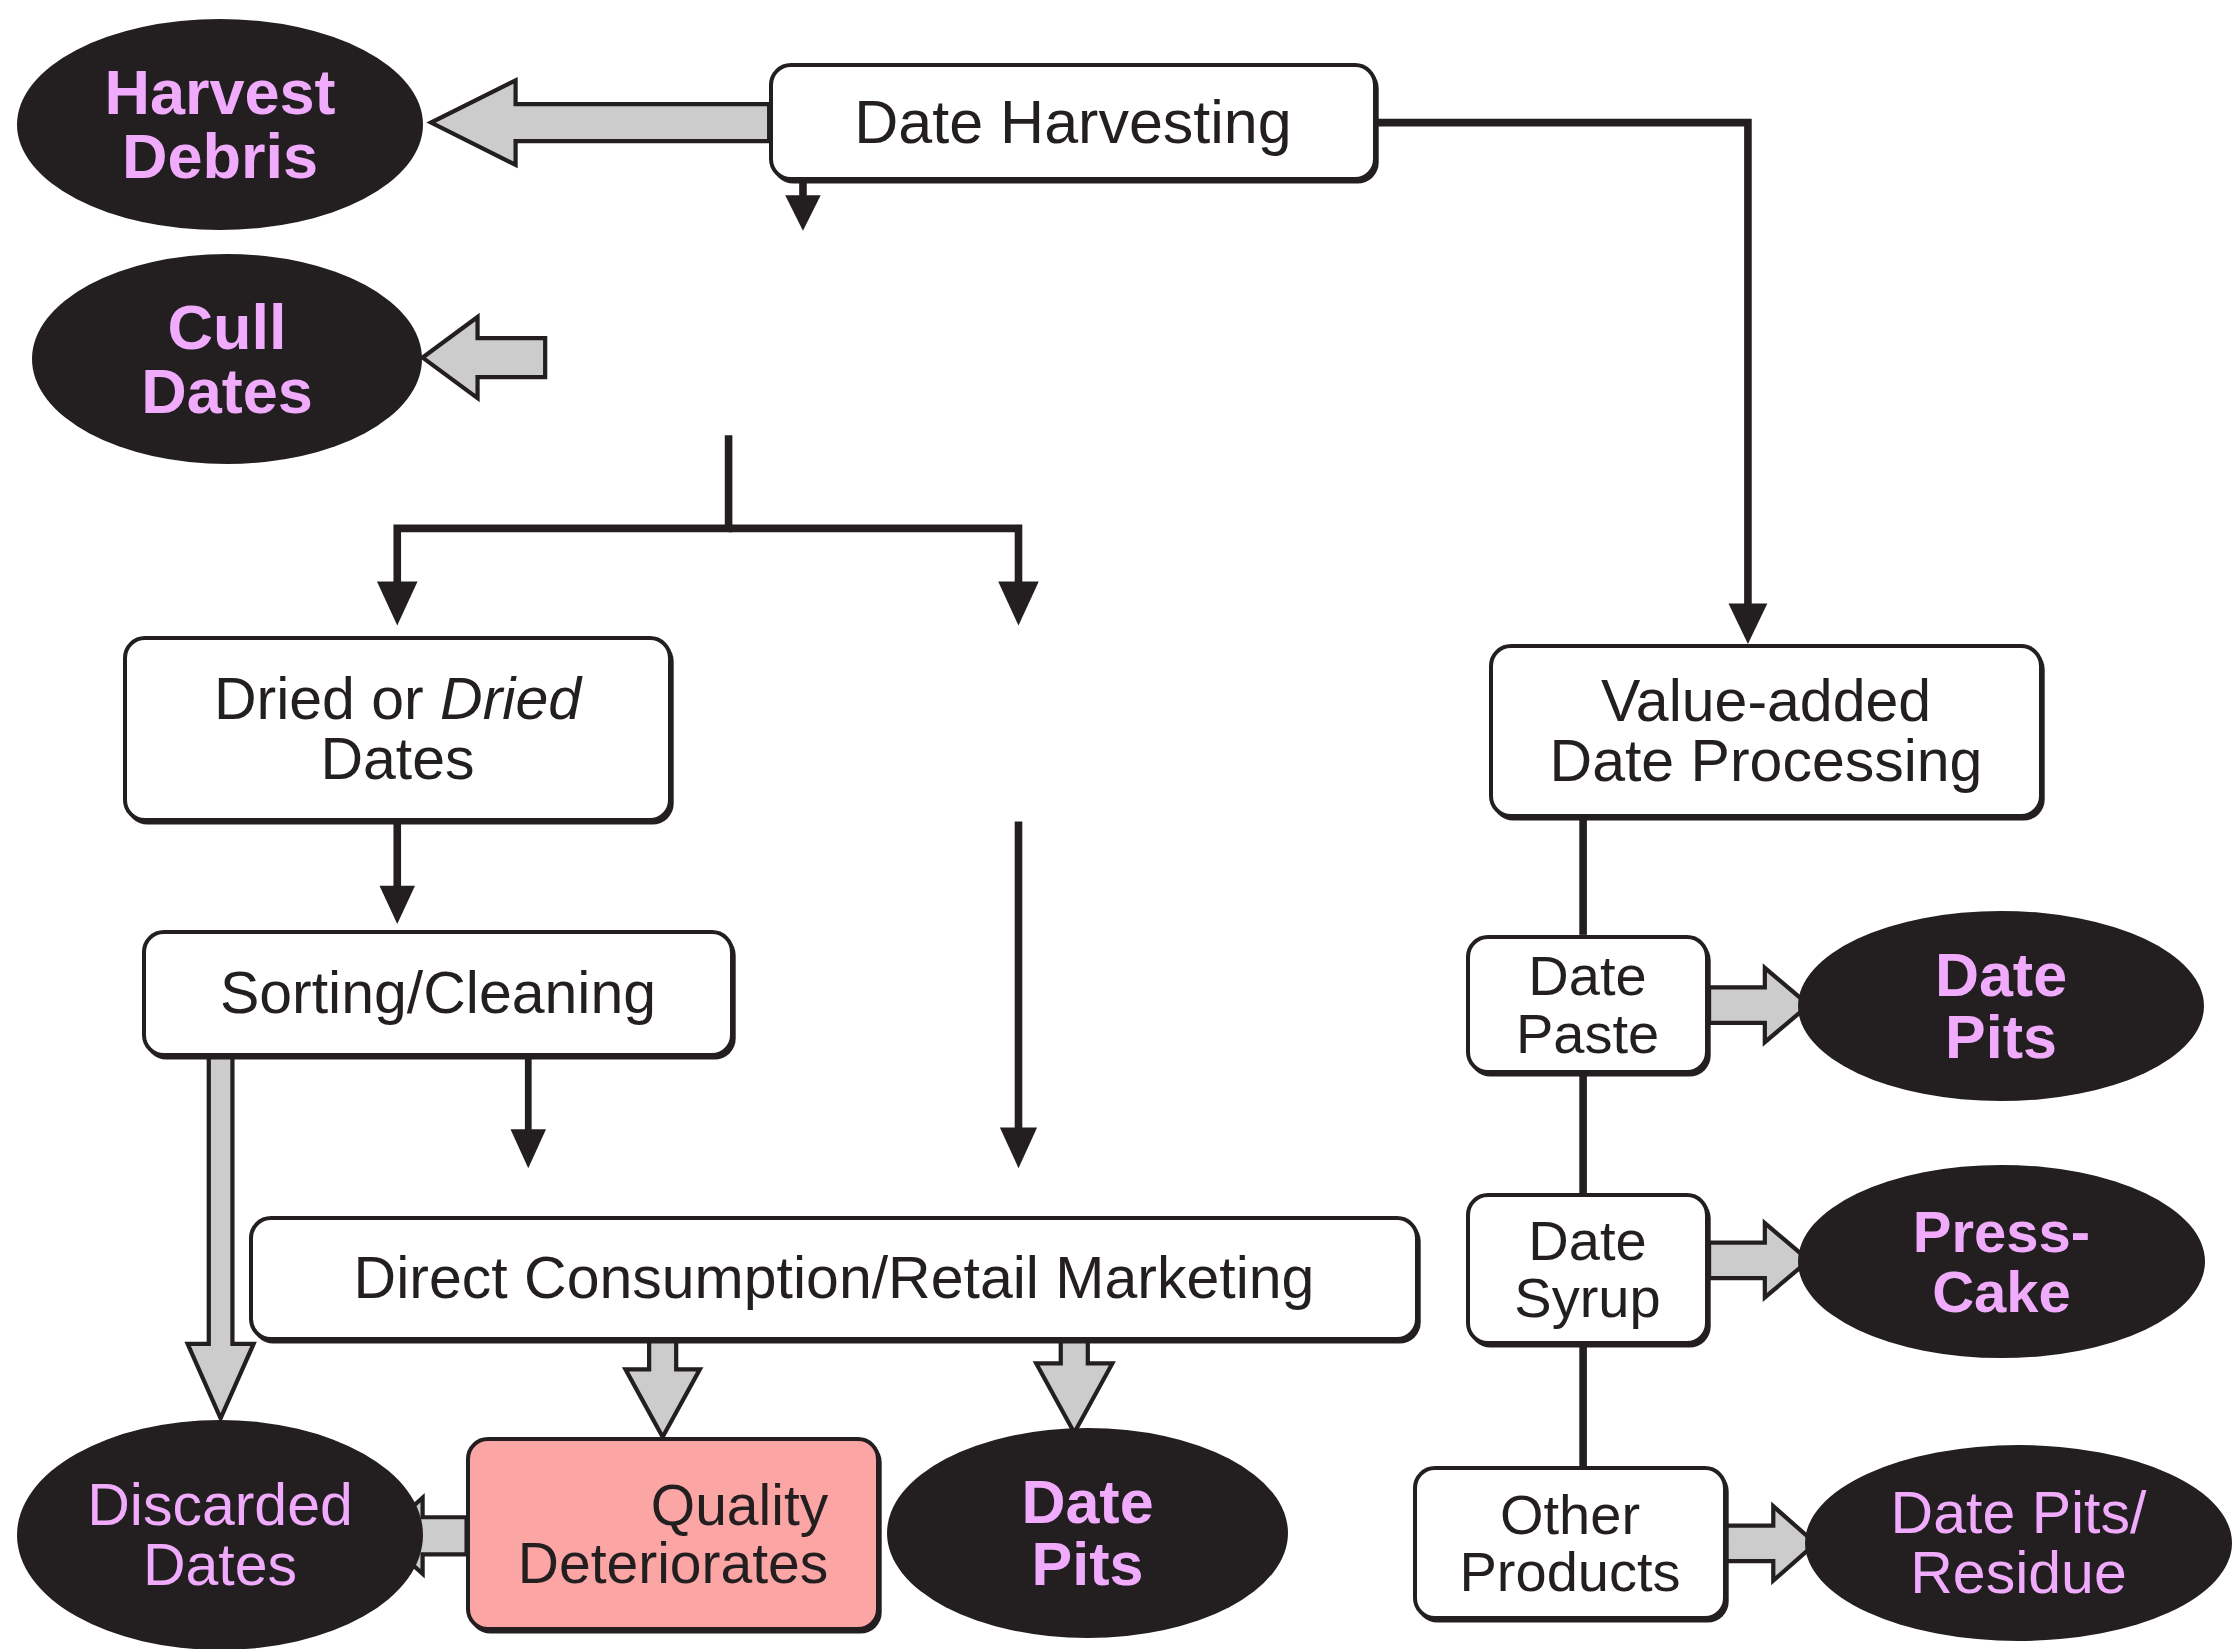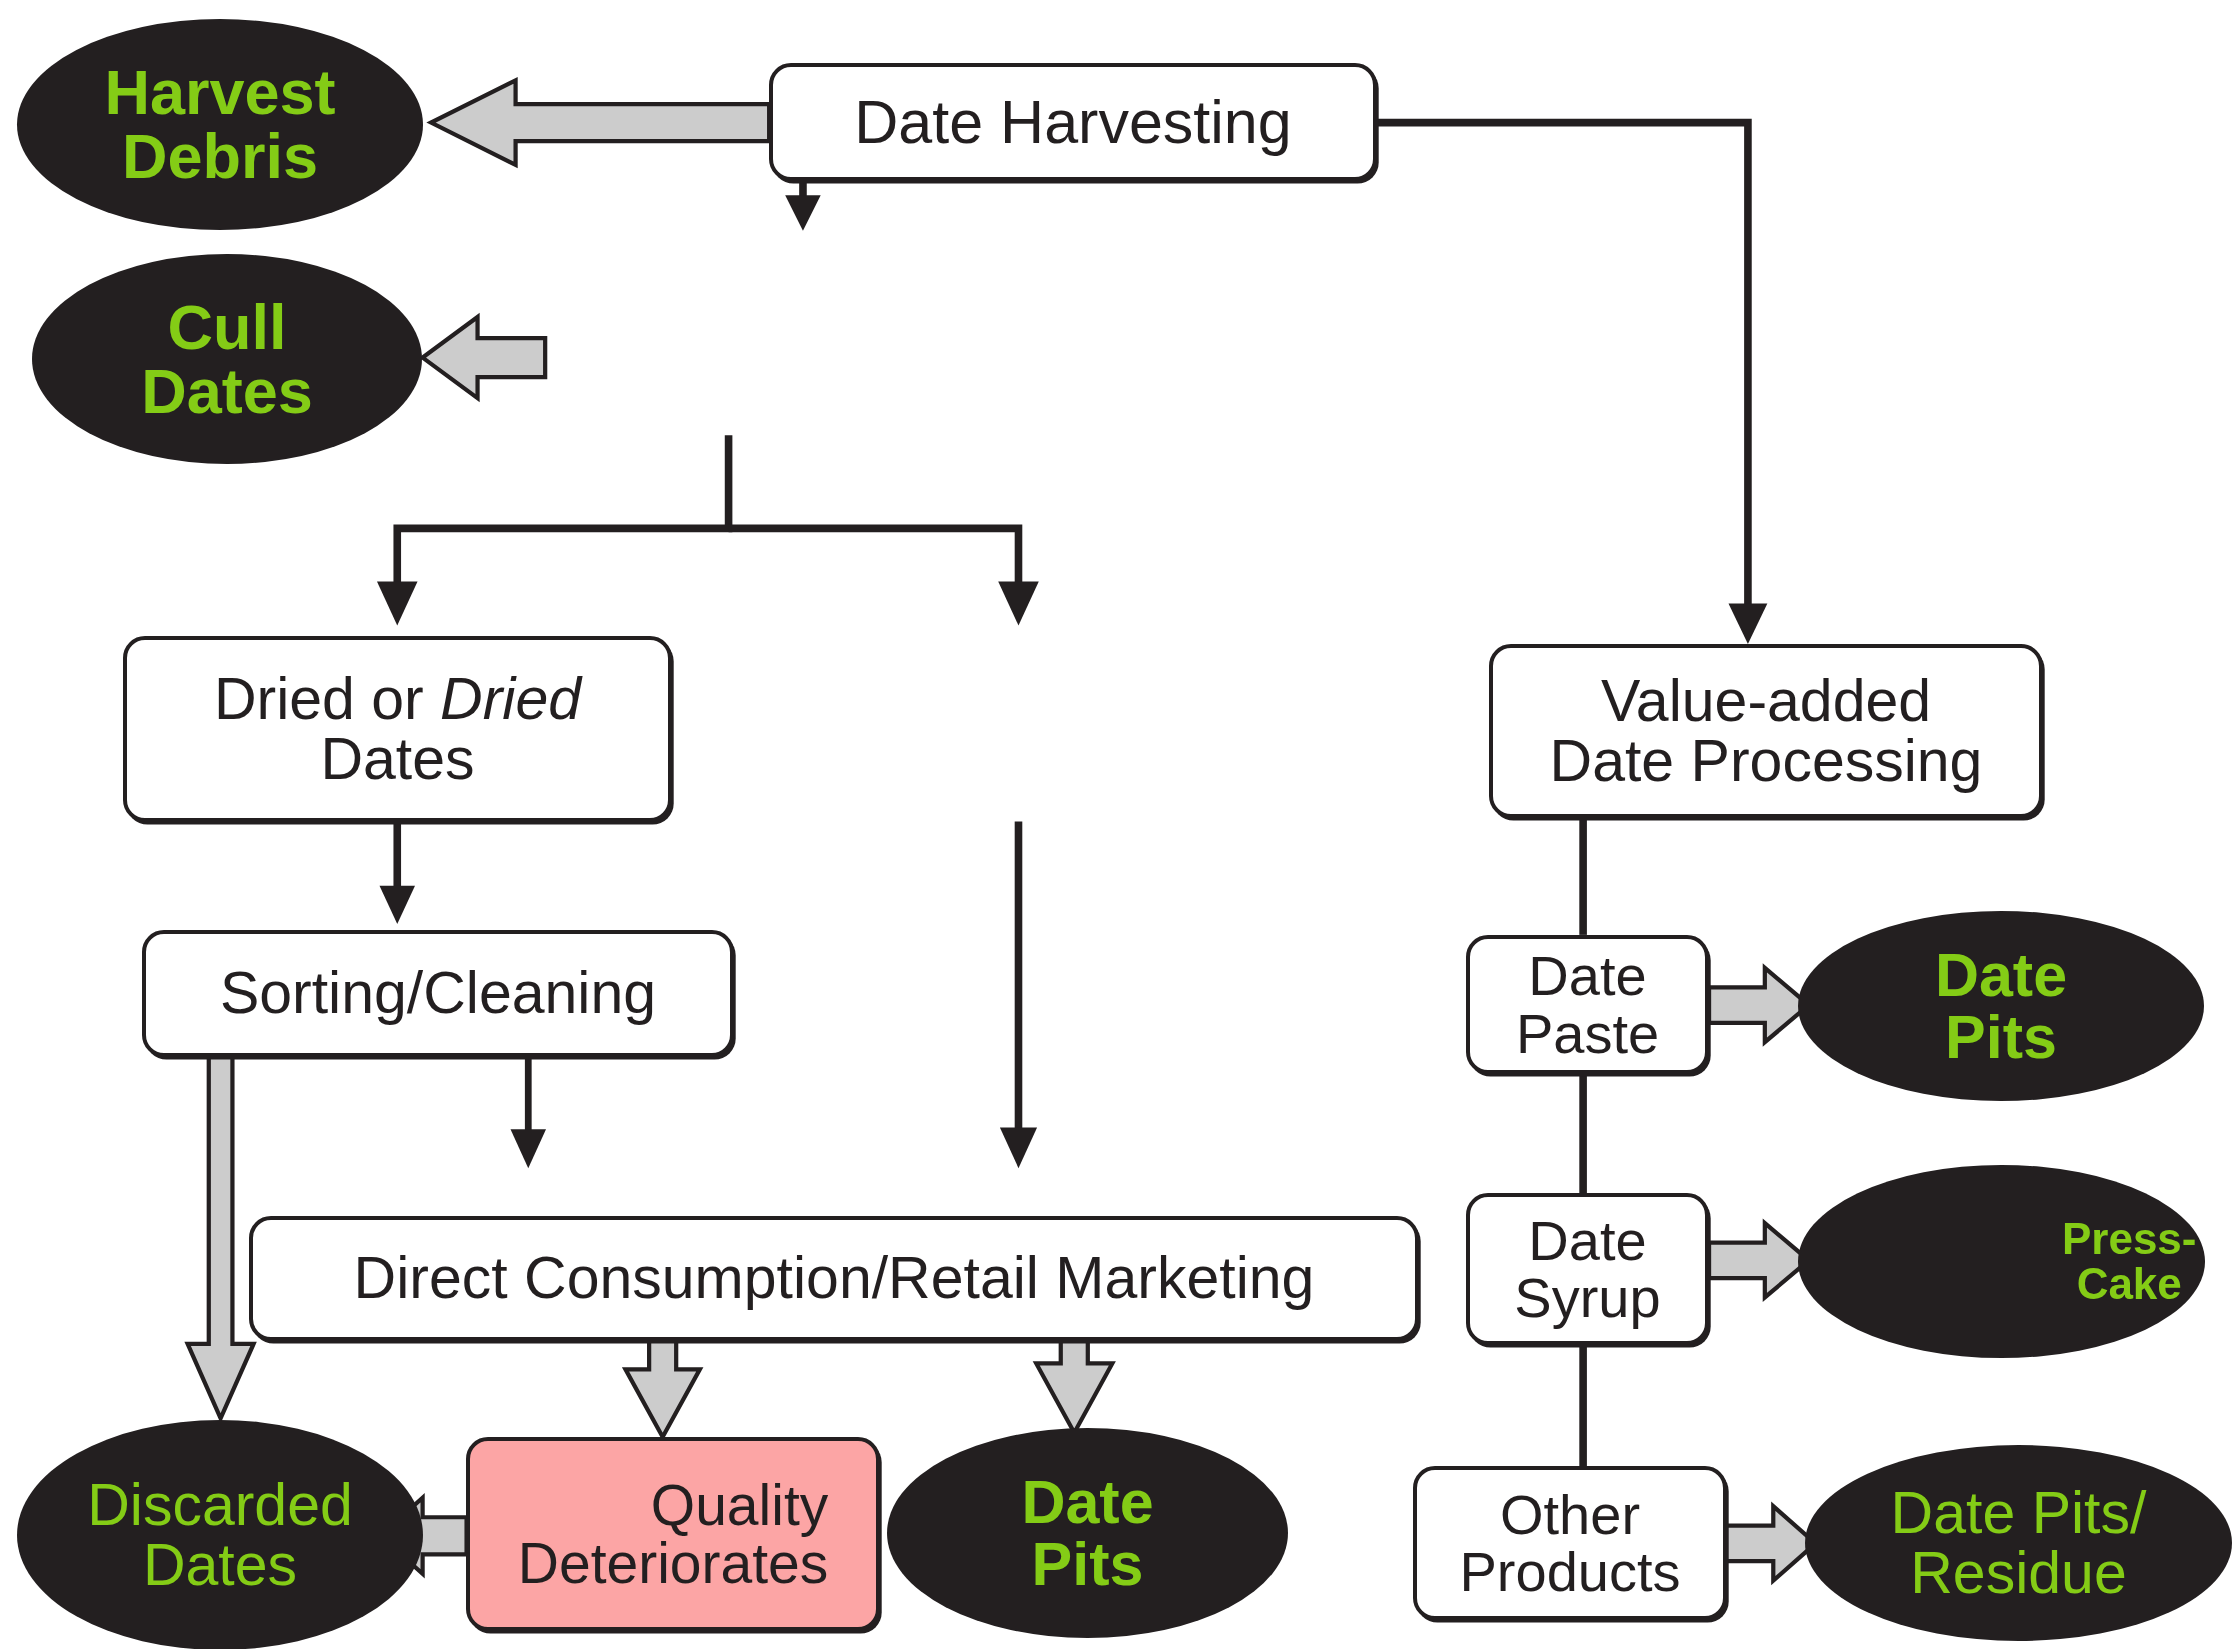--- a/index.html
+++ b/index.html
@@ -23,21 +23,21 @@
     background:#ffffff;
     border:4.2px solid #231f20;
     border-radius:22px;
     color:#231f20;
     box-shadow:2.5px 3.4px 0 -0.8px #231f20;
   }
   .box.gray{background:#fca5a5;text-align:right;}
   
   .ellipse{
     background:#231f20;
-    color:#84cc16;
+    color:#f0abfc;
     border-radius:50%;
   }
   .lbl{display:block;padding:0 8.5px;}
   .ital{font-style:italic;}
 </style>
 </head>
 <body>
 
 <div id="stage">
 
@@ -192,21 +192,21 @@
     </span>
   </div>
 
   <div class="node ellipse" style="left:1798px;top:911px;width:406px;height:190px;font-size:61px;font-weight:700;">
     <span class="lbl">
       <span>Date</span><br>
       <span>Pits</span>
     </span>
   </div>
 
-  <div class="node ellipse" style="left:1798px;top:1165px;width:407px;height:193px;font-size:44px;font-weight:700;justify-content:flex-end;">
+  <div class="node ellipse" style="left:1798px;top:1165px;width:407px;height:193px;font-size:58px;font-weight:700;">
     <span class="lbl">
       <span>Press-</span><br>
       <span>Cake</span>
     </span>
   </div>
 
   <div class="node ellipse" style="left:1805px;top:1445px;width:427px;height:196px;font-size:59px;font-weight:400;">
     <span class="lbl">
       <span>Date Pits/</span><br>
       <span>Residue</span>

